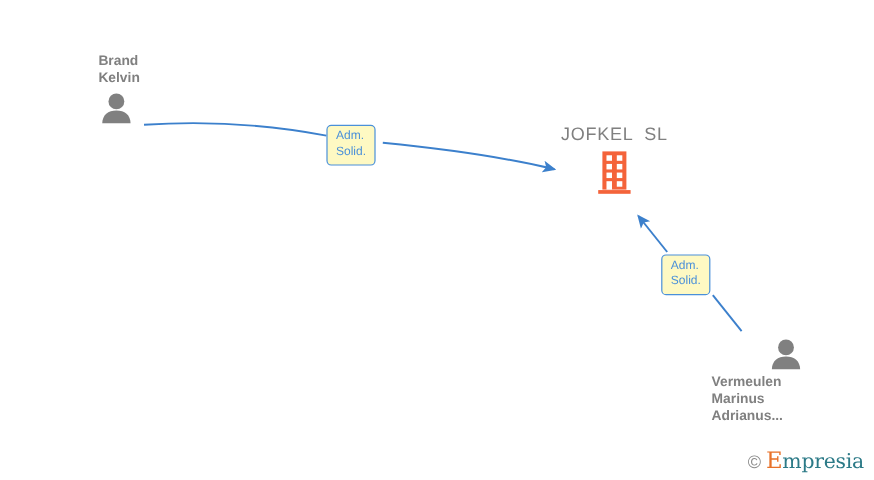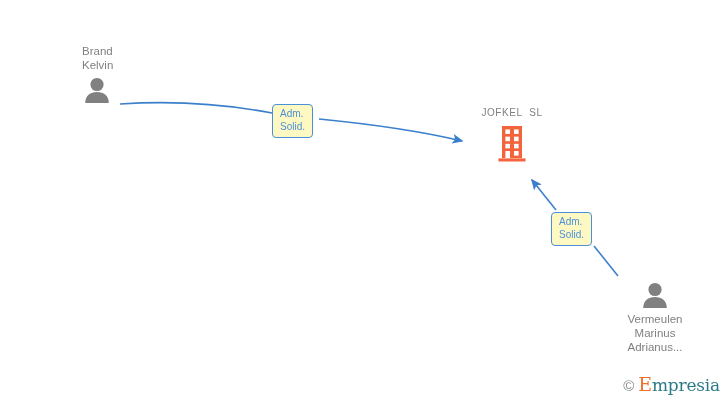--- a/index.html
+++ b/index.html
@@ -32,39 +32,40 @@
   
   .node-person {
     position: absolute;
   }
   .person-icon svg { display: block; }
   .node-label {
     color: #808080;
     font-size: 11.5px;
     line-height: 14px;
     white-space: pre-line;
+    font-weight: bold;
   }
   .label-left   { text-align: left; }
-  .label-center { text-align: center; }
+  .label-center { }
 
   
   #node-brand-kelvin { left: 82px; top: 44px; }
   #node-brand-kelvin .node-label { margin-bottom: 5px; }
 
   
   #node-company {
     position: absolute;
     left: 462px;
     top: 106px;
     width: 100px;
     text-align: center;
   }
   #node-company .company-name {
     color: #808080;
-    font-size: 10px;
+    font-size: 15px;
     line-height: 14px;
     letter-spacing: 0.6px;
     white-space: pre;
   }
   #node-company .building-icon {
     margin: 6px auto 0;
     width: 30px;
   }
   #node-company .building-icon svg { display: block; }
 

